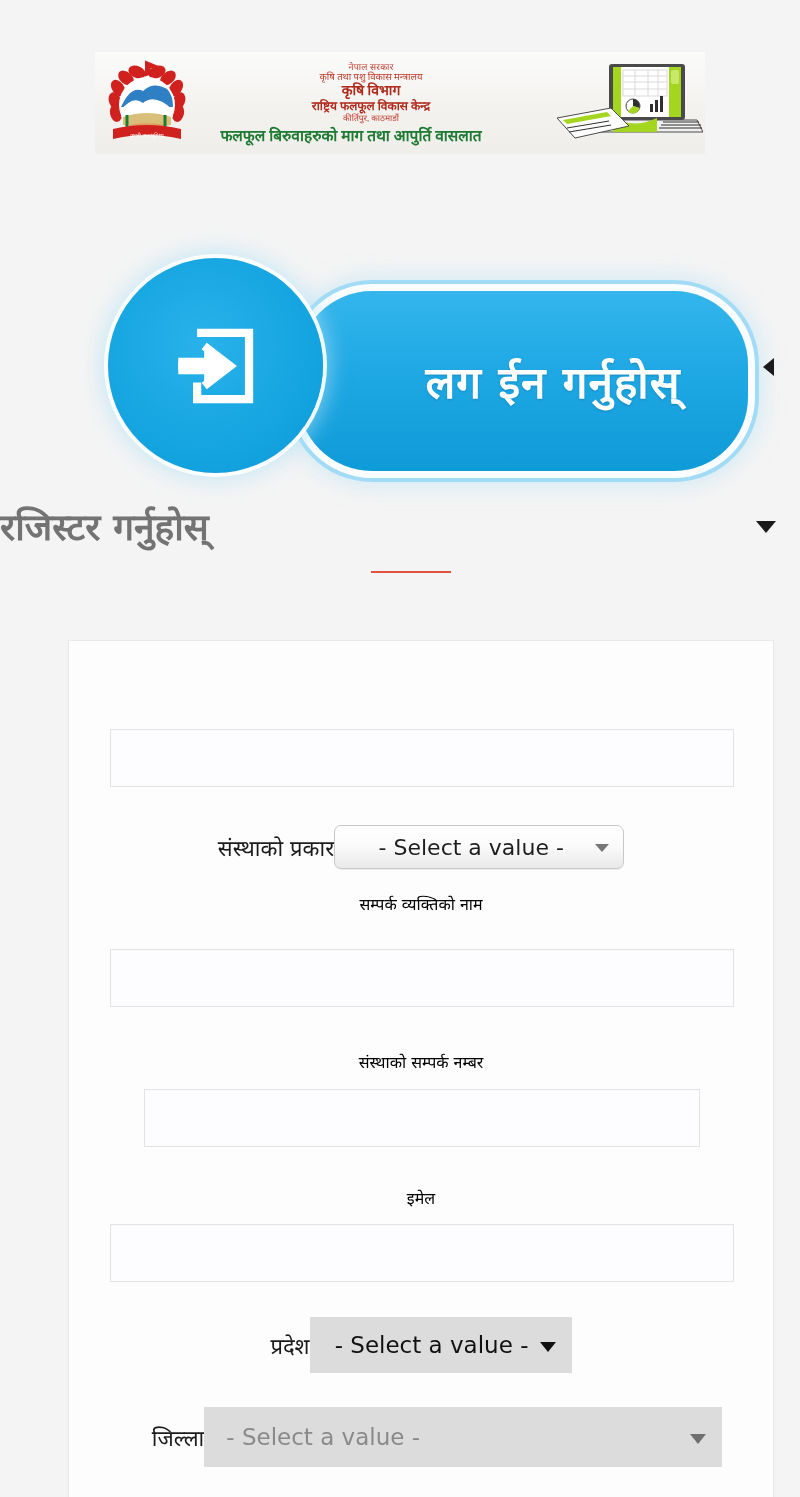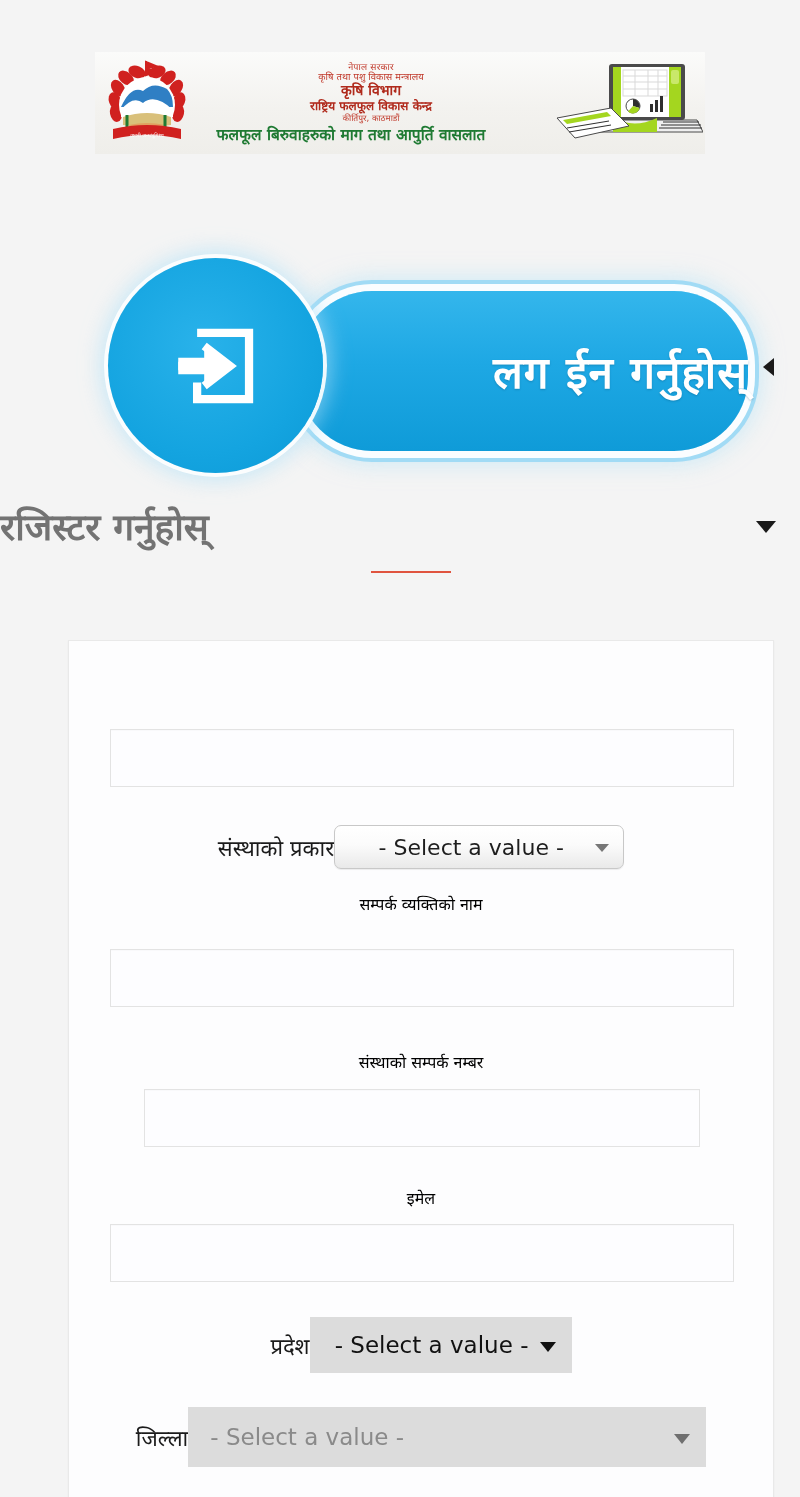--- a/index.html
+++ b/index.html
@@ -31,20 +31,21 @@
     flex: 0 0 96px;
     margin-left: 4px;
     position: relative;
   }
   .banner-text {
     flex: 1 1 auto;
     text-align: center;
     line-height: 1.12;
     padding: 0 4px;
     margin-left: -6px;
+    font-family: Liberation Serif, serif;
   }
   .bt1 { font-size: 9px; color: #c0392b; letter-spacing: .2px; }
   .bt2 { font-size: 9.5px; color: #c0392b; }
   .bt3 { font-size: 14px; color: #b02a1c; font-weight: 700; margin-top: 1px;}
   .bt4 { font-size: 12px; color: #b02a1c; font-weight: 700; margin-top: 1px;}
   .bt5 { font-size: 8.5px; color: #c0392b; margin-top: 1px;}
   .bt6 {
     font-size: 15.5px; color: #1f7a33; font-weight: 700;
     margin-top: 3px; white-space: nowrap;
     margin-left: -40px;
@@ -58,29 +59,29 @@
 
   
   .login-wrap {
     position: absolute;
     left: 108px; top: 258px;
     width: 640px; height: 215px;
   }
   .login-pill {
     position: absolute;
     left: 190px; top: 33px;
-    width: 450px; height: 160px;
+    width: 450px; height: 180px;
     border-radius: 74px;
     background: linear-gradient(180deg,#34b6ec 0%, #1ea8e4 45%, #0f9bd8 100%);
     box-shadow: 0 0 0 7px rgba(255,255,255,.95),
                 0 0 0 11px rgba(150,215,245,.85),
                 0 0 22px 13px rgba(175,225,248,.55);
     display: flex;
     align-items: center;
-    justify-content: flex-end;
+    justify-content: center;
   }
   .login-label {
     color: #ffffff;
     font-size: 44px;
     font-weight: 700;
     letter-spacing: 1px;
     margin-left: 60px;
     text-shadow: 0 1px 2px rgba(0,60,95,.28);
     white-space: nowrap;
   }
@@ -352,21 +353,21 @@
     <input class="text-input" type="text" style="position: absolute; left: 41px; top: 583px; width: 624px;" value="">
 
     <div class="row-inline" style="position:absolute; left:0; top:676px; width:100%;">
       <span class="inline-label">प्रदेश</span>
       <div class="sel-flat" style="width:262px;">
         <span class="cap-center">- Select a value -</span>
         <span class="arw"></span>
       </div>
     </div>
 
-    <div class="row-inline" style="position:absolute; left:0; top:766px; width:100%;">
+    <div class="row-inline" style="position:absolute; left:16px; top:766px; width:100%;">
       <span class="inline-label">जिल्ला</span>
       <div class="sel-flat muted" style="width:518px; height:60px;">
         <span class="cap-left">- Select a value -</span>
         <span class="arw"></span>
       </div>
     </div>
 
   </div>
 </div>
 

